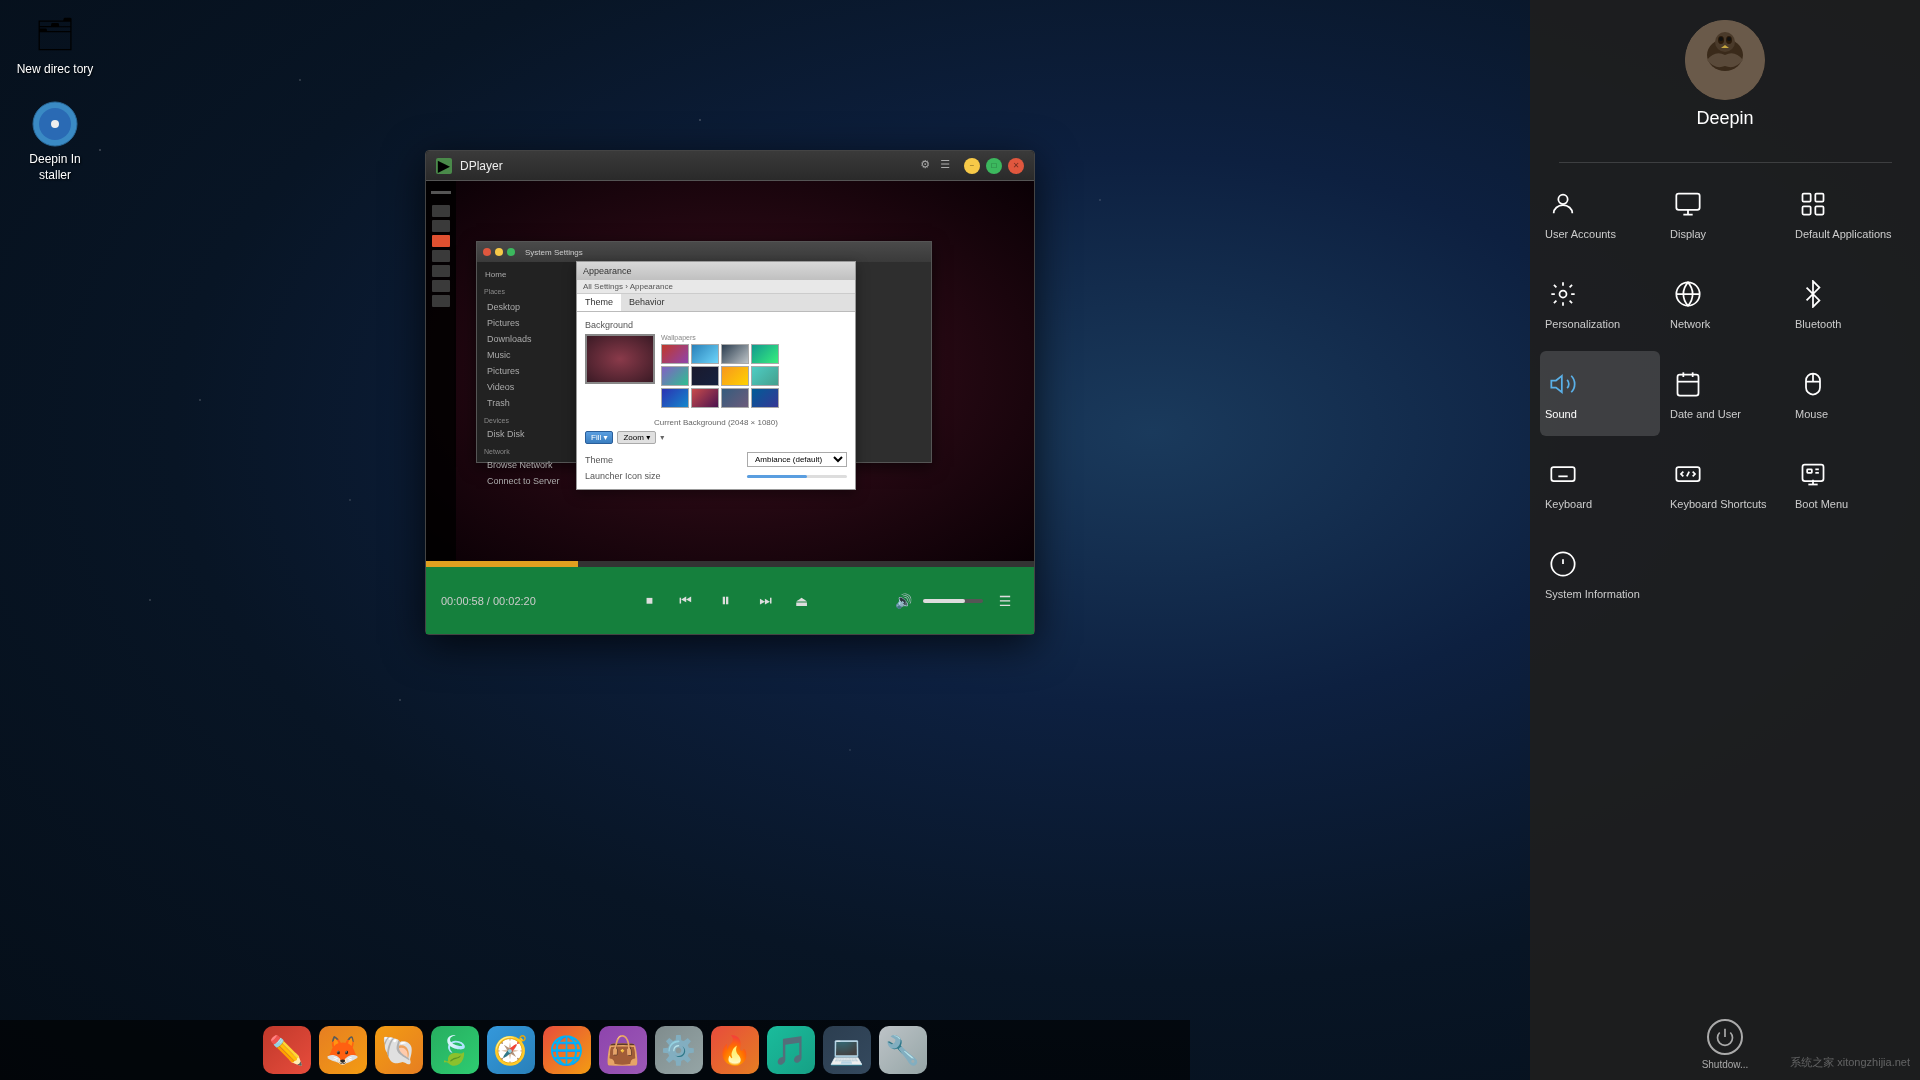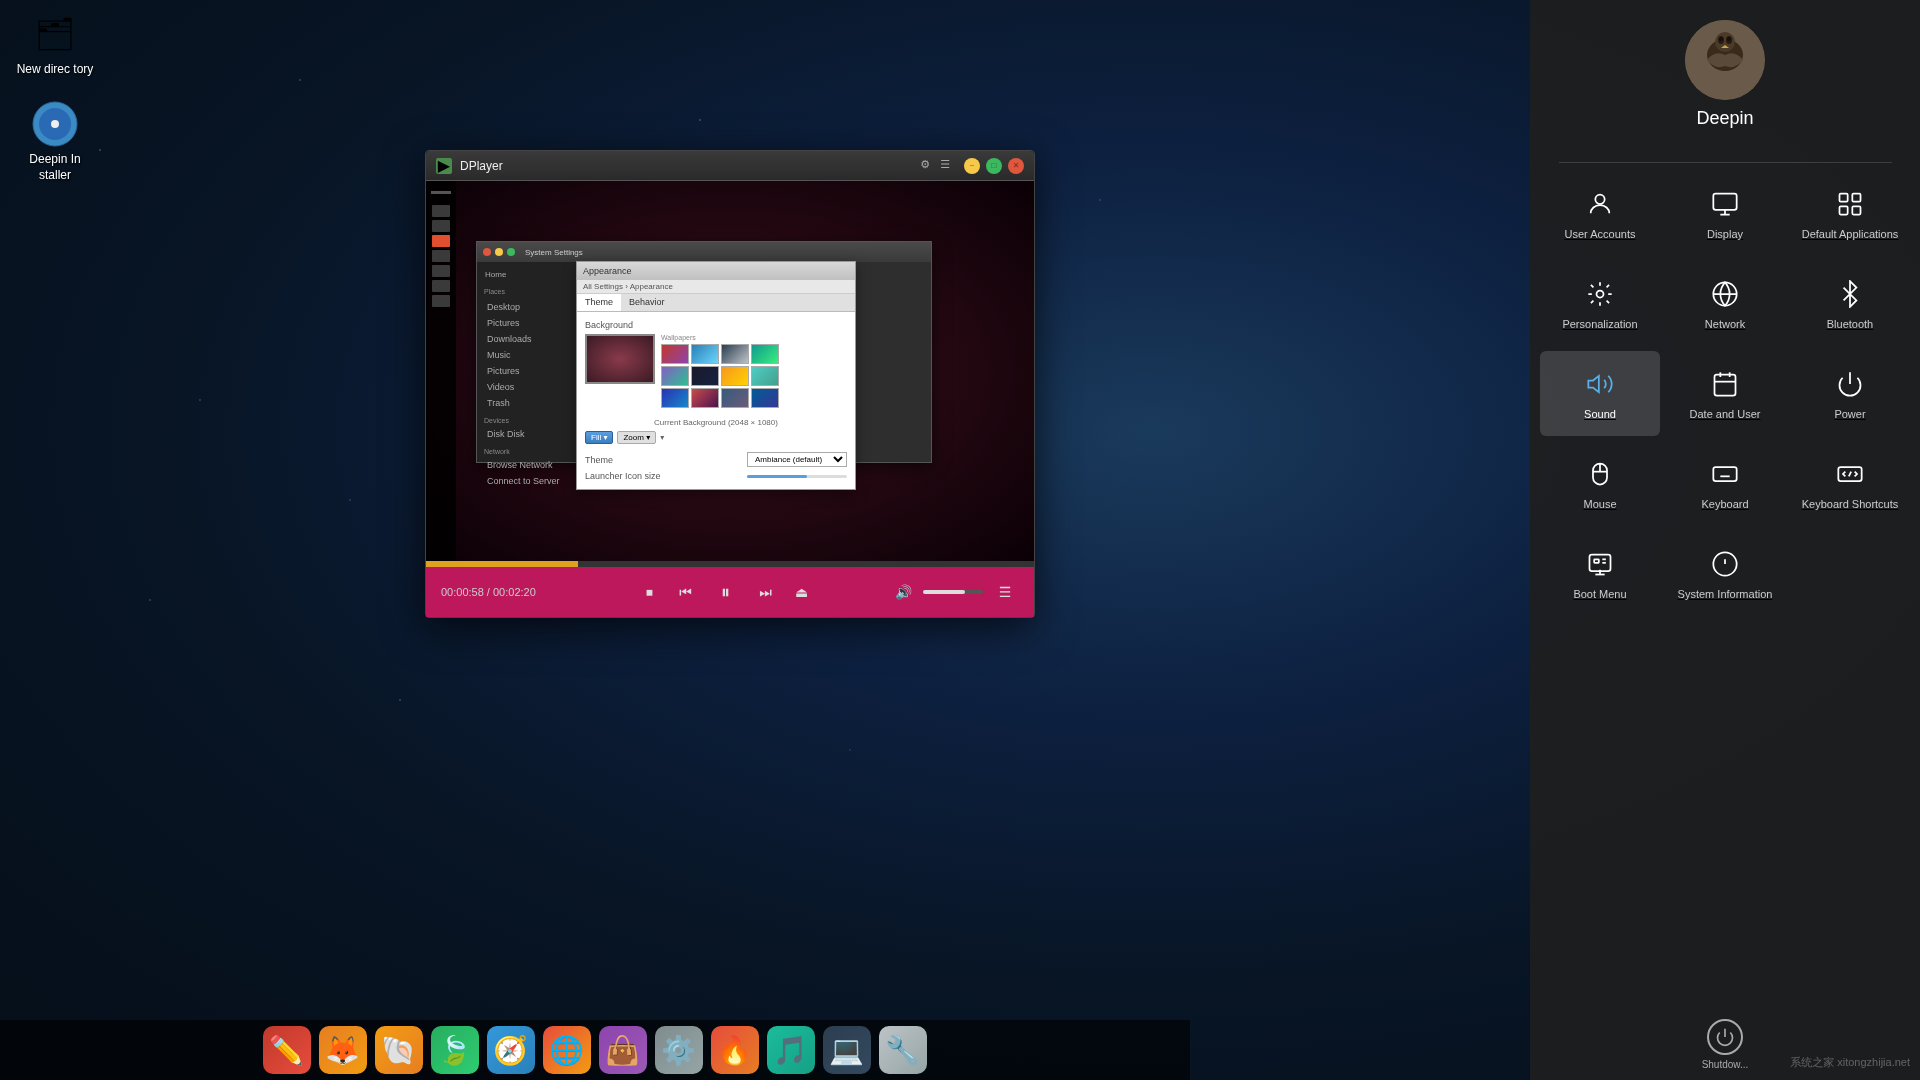--- a/index.html
+++ b/index.html
@@ -121,28 +121,27 @@
     #settings-grid {
       display: grid;
       grid-template-columns: repeat(3, 1fr);
       gap: 5px;
       width: 100%;
     }
 
     .settings-item {
       display: flex;
       flex-direction: column;
-      align-items: center;
+      align-items: flex-start;
       justify-content: center;
       padding: 12px 5px;
       cursor: pointer;
       border-radius: 6px;
       transition: background 0.2s;
       min-height: 85px;
-      text-decoration: underline;
     }
 
     .settings-item.active {
       background: rgba(255,255,255,0.15);
     }
 
     .settings-icon {
       width: 36px;
       height: 36px;
       margin-bottom: 6px;
@@ -485,22 +484,22 @@
     }
 
     #progress-fill {
       height: 100%;
       background: #e0a020;
       width: 25%;
     }
 
     
     #controls-bar {
-      background: #be185d;
-      height: 50px;
+      background: #15803d;
+      height: 67px;
       display: flex;
       align-items: center;
       padding: 0 15px;
       gap: 8px;
     }
 
     #time-display {
       color: #ccc;
       font-size: 11px;
       min-width: 120px;
@@ -844,29 +843,20 @@
         <div class="settings-icon">
           <svg class="icon-svg" viewBox="0 0 24 24">
               <rect x="3" y="4" width="18" height="18" rx="2"></rect>
               <line x1="16" y1="2" x2="16" y2="6"></line>
               <line x1="8" y1="2" x2="8" y2="6"></line>
               <line x1="3" y1="10" x2="21" y2="10"></line>
             </svg>
         </div>
         <span class="settings-label">Date and User</span>
       </div>
-      <div class="settings-item">
-        <div class="settings-icon">
-          <svg class="icon-svg" viewBox="0 0 24 24">
-              <path d="M18.36 6.64A9 9 0 1 1 5.64 6.64"></path>
-              <line x1="12" y1="2" x2="12" y2="12"></line>
-            </svg>
-        </div>
-        <span class="settings-label">Power</span>
-      </div>
 
       <div class="settings-item">
         <div class="settings-icon">
           <svg class="icon-svg" viewBox="0 0 24 24">
               <rect x="6" y="3" width="12" height="18" rx="6"></rect>
               <line x1="12" y1="3" x2="12" y2="10"></line>
               <line x1="6" y1="10" x2="18" y2="10"></line>
             </svg>
         </div>
         <span class="settings-label">Mouse</span>

